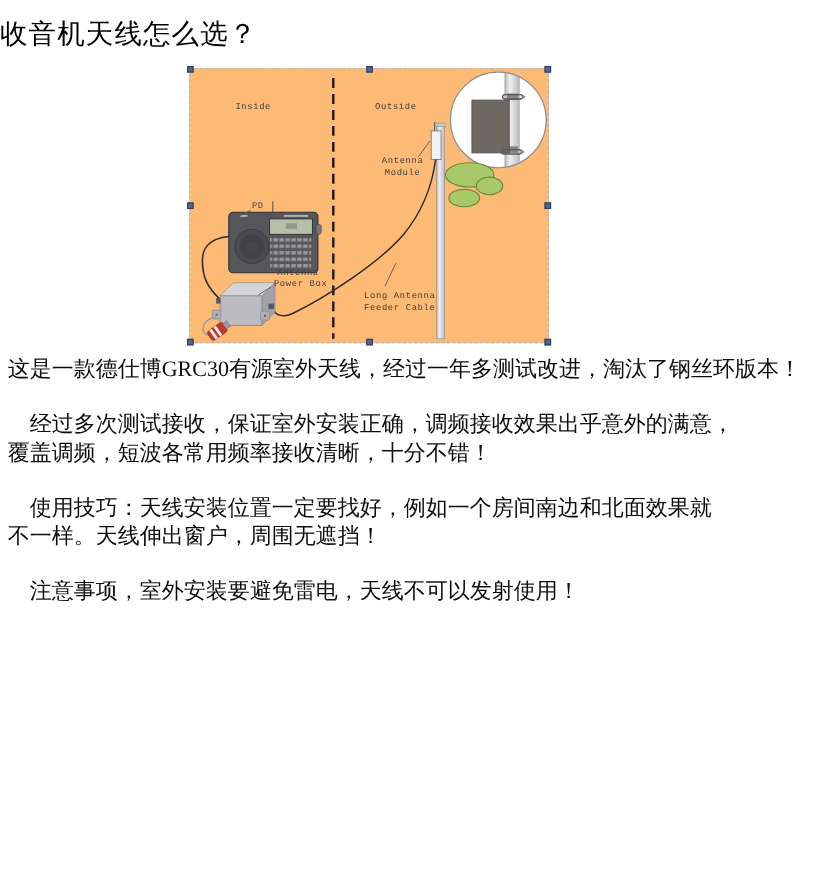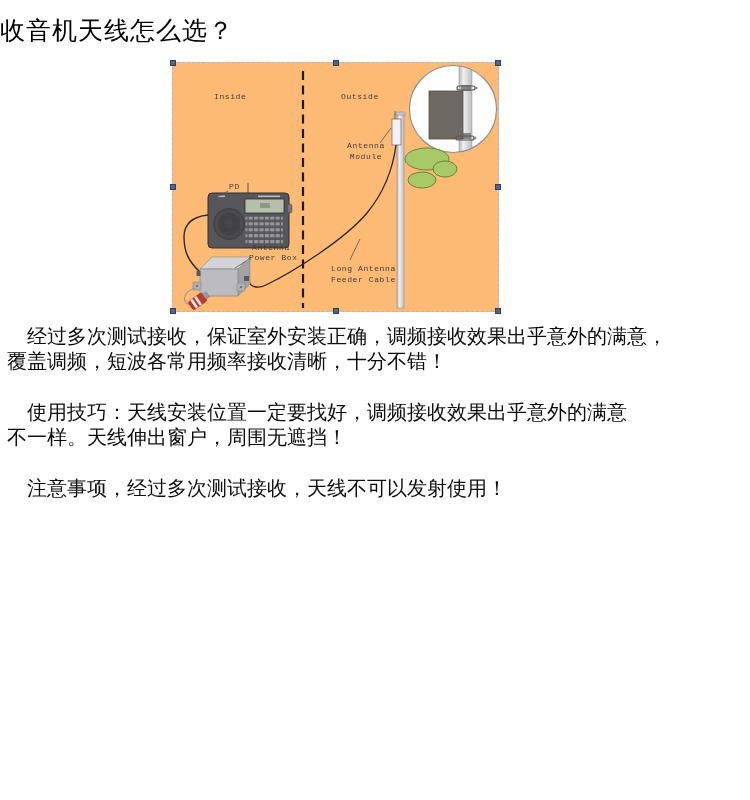--- a/index.html
+++ b/index.html
@@ -141,18 +141,19 @@
   <div class="handle" style="left:calc(50% - 3px);top:-3px"></div>
   <div class="handle" style="right:-3px;top:-3px"></div>
   <div class="handle" style="left:-3px;top:calc(50% - 3px)"></div>
   <div class="handle" style="right:-3px;top:calc(50% - 3px)"></div>
   <div class="handle" style="left:-3px;bottom:-3px"></div>
   <div class="handle" style="left:calc(50% - 3px);bottom:-3px"></div>
   <div class="handle" style="right:-3px;bottom:-3px"></div>
 </div>
 
 <div class="article">
+  <p>这是一款德仕博GRC30有源室外天线，经过一年多测试改进，淘汰了钢丝环版本！</p>
   <p>　经过多次测试接收，保证室外安装正确，调频接收效果出乎意外的满意，
 覆盖调频，短波各常用频率接收清晰，十分不错！</p>
-  <p>　使用技巧：天线安装位置一定要找好，调频接收效果出乎意外的满意
+  <p>　使用技巧：天线安装位置一定要找好，例如一个房间南边和北面效果就
 不一样。天线伸出窗户，周围无遮挡！</p>
-  <p>　注意事项，经过多次测试接收，天线不可以发射使用！</p>
+  <p>　注意事项，室外安装要避免雷电，天线不可以发射使用！</p>
 </div>
 
 </body></html>

